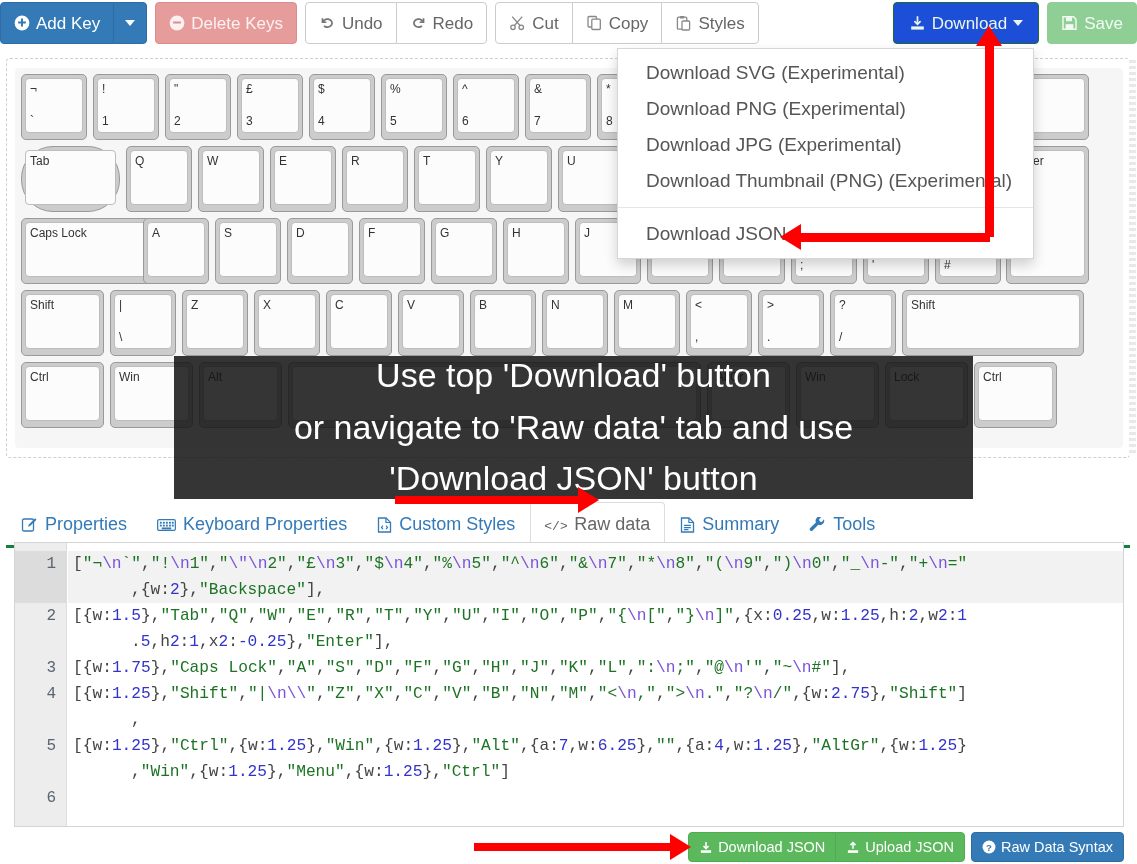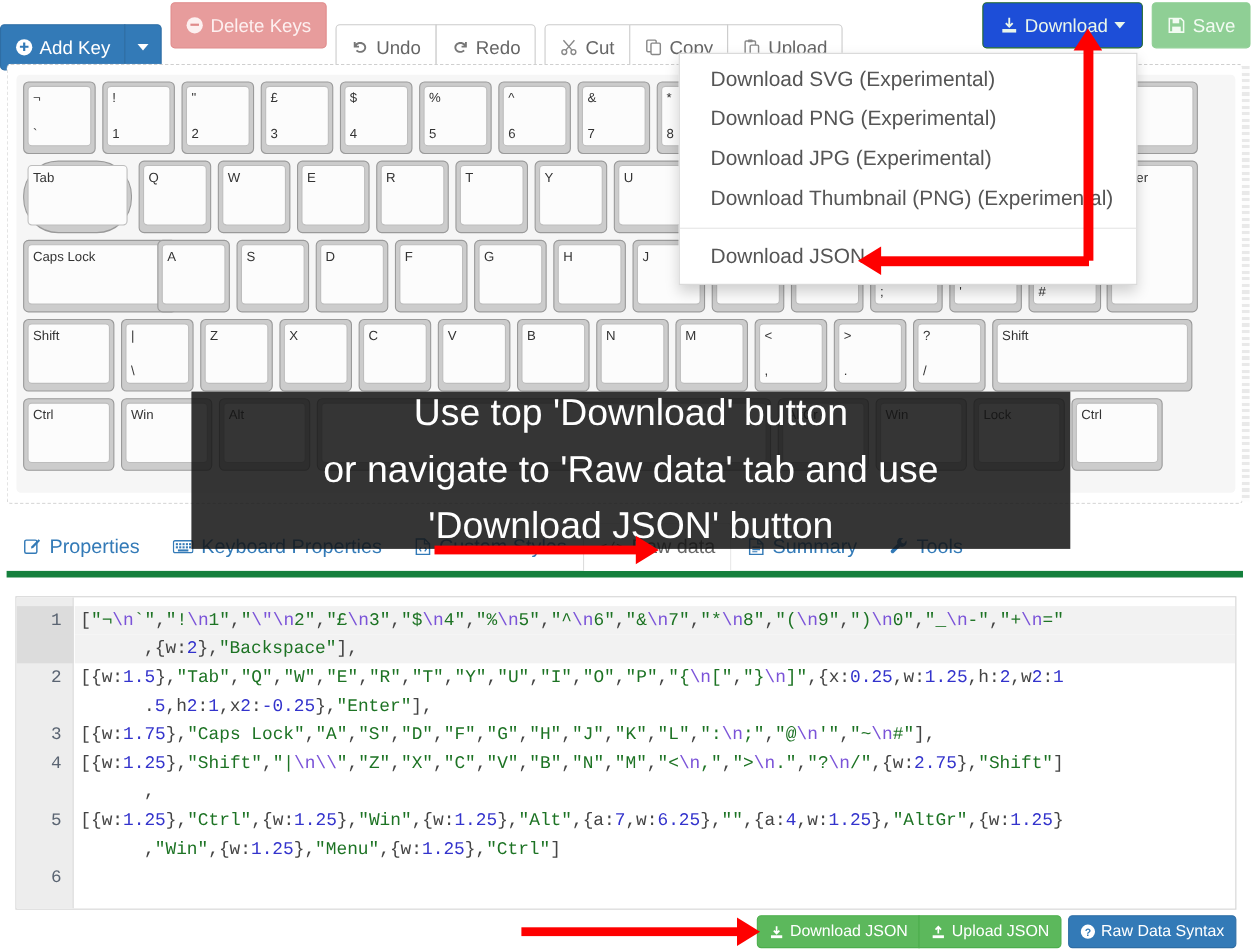--- a/index.html
+++ b/index.html
@@ -17,21 +17,21 @@
     position: absolute; top: 0; left: 0; width: 1137px; height: 46px;
     display: flex; align-items: flex-start; padding: 2px 0 0 0;
   }
   .btn {
     height: 42px; display: inline-flex; align-items: center; gap: 6px;
     padding: 0 13px; font-size: 17px; line-height: 1;
     border: 1px solid #cccccc; background: #ffffff; color: #666666;
     cursor: pointer; white-space: nowrap; border-radius: 4px;
   }
   .group { display: flex; }
-  .group .btn { border-radius: 0; margin-left: -1px; margin-top: 20px; }
+  .group .btn { border-radius: 0; margin-left: -1px; }
   .group .btn:first-child { border-top-left-radius: 4px; border-bottom-left-radius: 4px; margin-left: 0; }
   .group .btn:last-child { border-top-right-radius: 4px; border-bottom-right-radius: 4px; }
 
   .btn-primary { background: #337ab7; border-color: #2e6da4; color: #ffffff; }
   .btn-danger-soft { background: #e79c9c; border-color: #e08b8b; color: #fdf0f0; }
   .btn-caret { padding: 0 11px; }
   .caret {
     width: 0; height: 0; border-left: 5px solid transparent;
     border-right: 5px solid transparent; border-top: 6px solid currentColor;
     display: inline-block;
@@ -94,23 +94,23 @@
     display: flex; flex-direction: column; align-items: center;
     justify-content: center;
   }
   .kb-overlay .line {
     color: #ffffff; font-size: 34px; line-height: 1.52; white-space: nowrap;
     font-family: "Liberation Sans", sans-serif;
   }
 
   
   .tabs {
-    position: absolute; left: 6px; top: 473px; width: 1124px; height: 52px;
-    border-bottom: 6px solid #15803d;
-    display: flex; align-items: center;
+    position: absolute; left: 6px; top: 496px; width: 1124px; height: 52px;
+    border-bottom: 3px solid #15803d;
+    display: flex; align-items: flex-end;
   }
   .tab {
     display: inline-flex; align-items: center; gap: 7px;
     padding: 11px 14px 11px 14px; font-size: 18px; color: #337ab7;
     cursor: pointer; border: 1px solid transparent; border-bottom: none;
     margin-bottom: -1px; background: transparent; white-space: nowrap;
   }
   .tab.active {
     color: #666666; background: #ffffff;
     border-color: #dddddd; border-bottom-color: #ffffff;
@@ -253,21 +253,21 @@
         <span>Copy</span>
       </button>
       <button class="btn">
         <span class="ico">
           <svg width="17" height="16" viewBox="0 0 17 16">
               <rect x="2.4" y="2.2" width="9.4" height="12" rx="1" fill="none" stroke="#888" stroke-width="1.3"></rect>
               <rect x="5" y=".9" width="4.2" height="2.6" rx=".6" fill="#888"></rect>
               <rect x="7" y="6" width="7.6" height="9" rx="1" fill="#fff" stroke="#888" stroke-width="1.3"></rect>
             </svg>
         </span>
-        <span>Upload</span>
+        <span>Styles</span>
       </button>
     </div>
 
     <div class="spacer"></div>
 
     <button class="btn btn-download">
       <span class="ico">
         <svg width="17" height="16" viewBox="0 0 17 16">
             <path d="M8.5 1.2v6.6M5.4 6.1l3.1 3.2 3.1-3.2" stroke="#eaf6ea" stroke-width="1.7" fill="none"></path>
             <rect x="2.2" y="11.4" width="12.6" height="3.2" fill="#eaf6ea"></rect>

